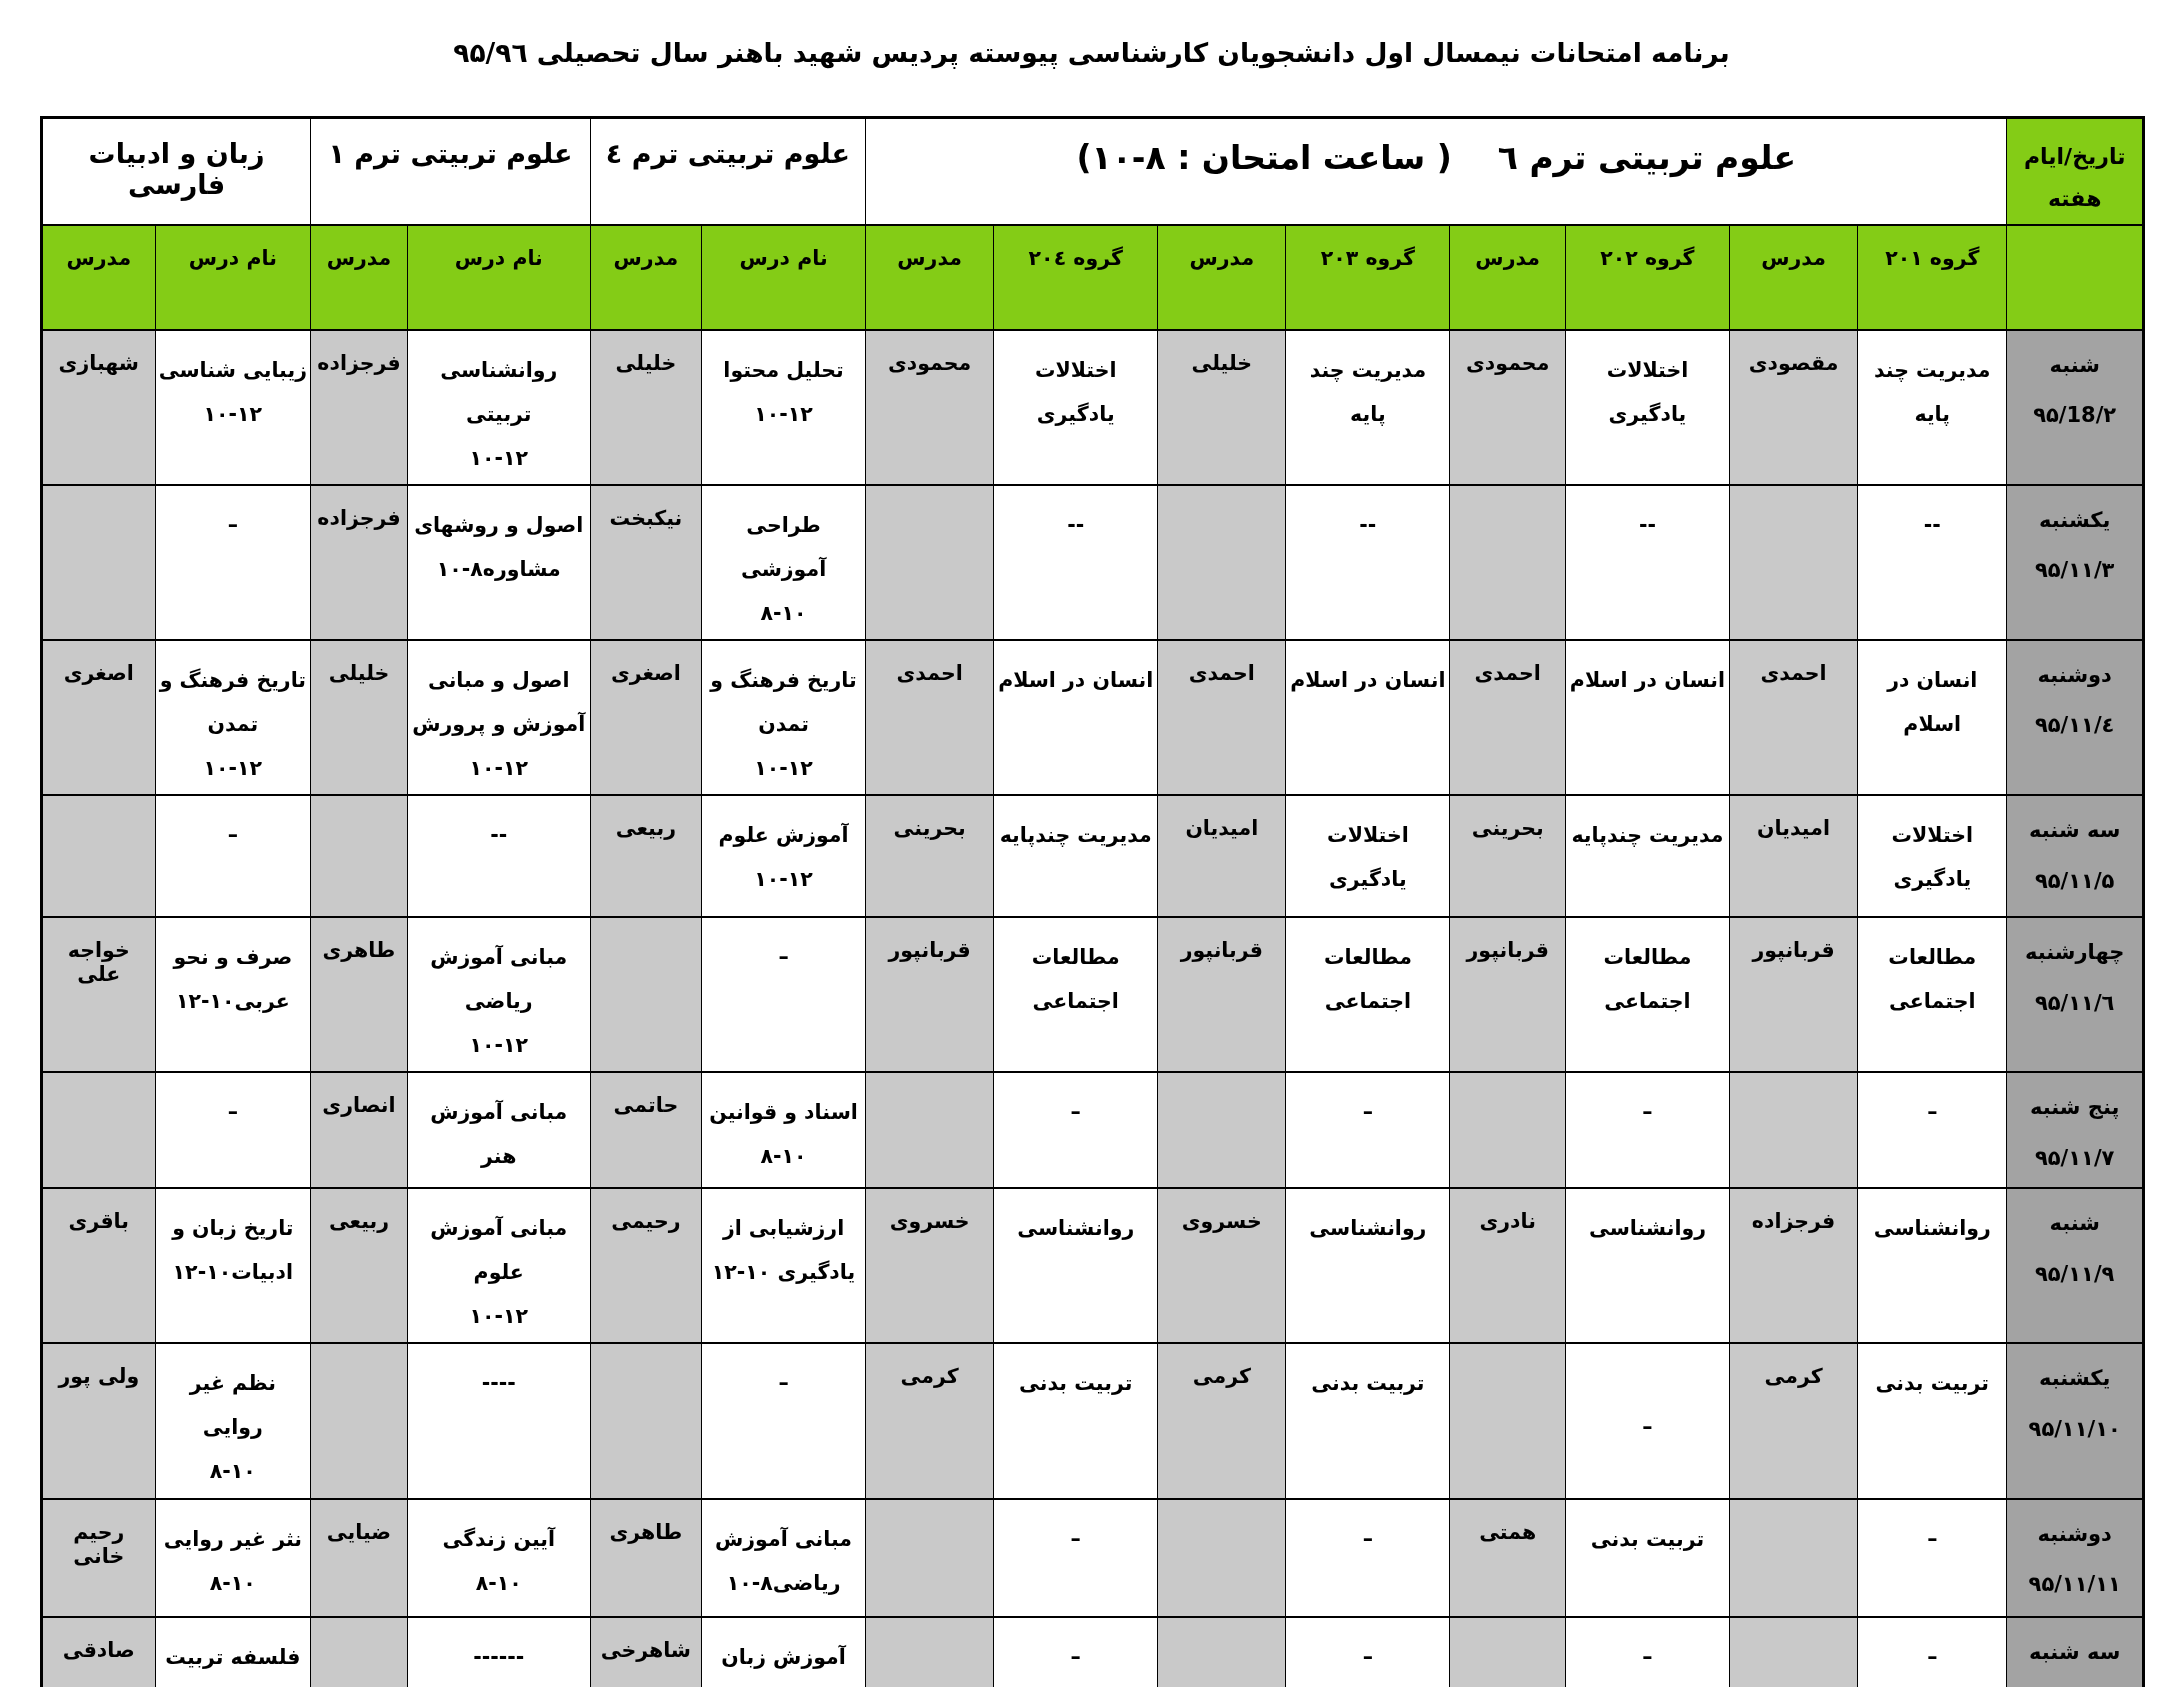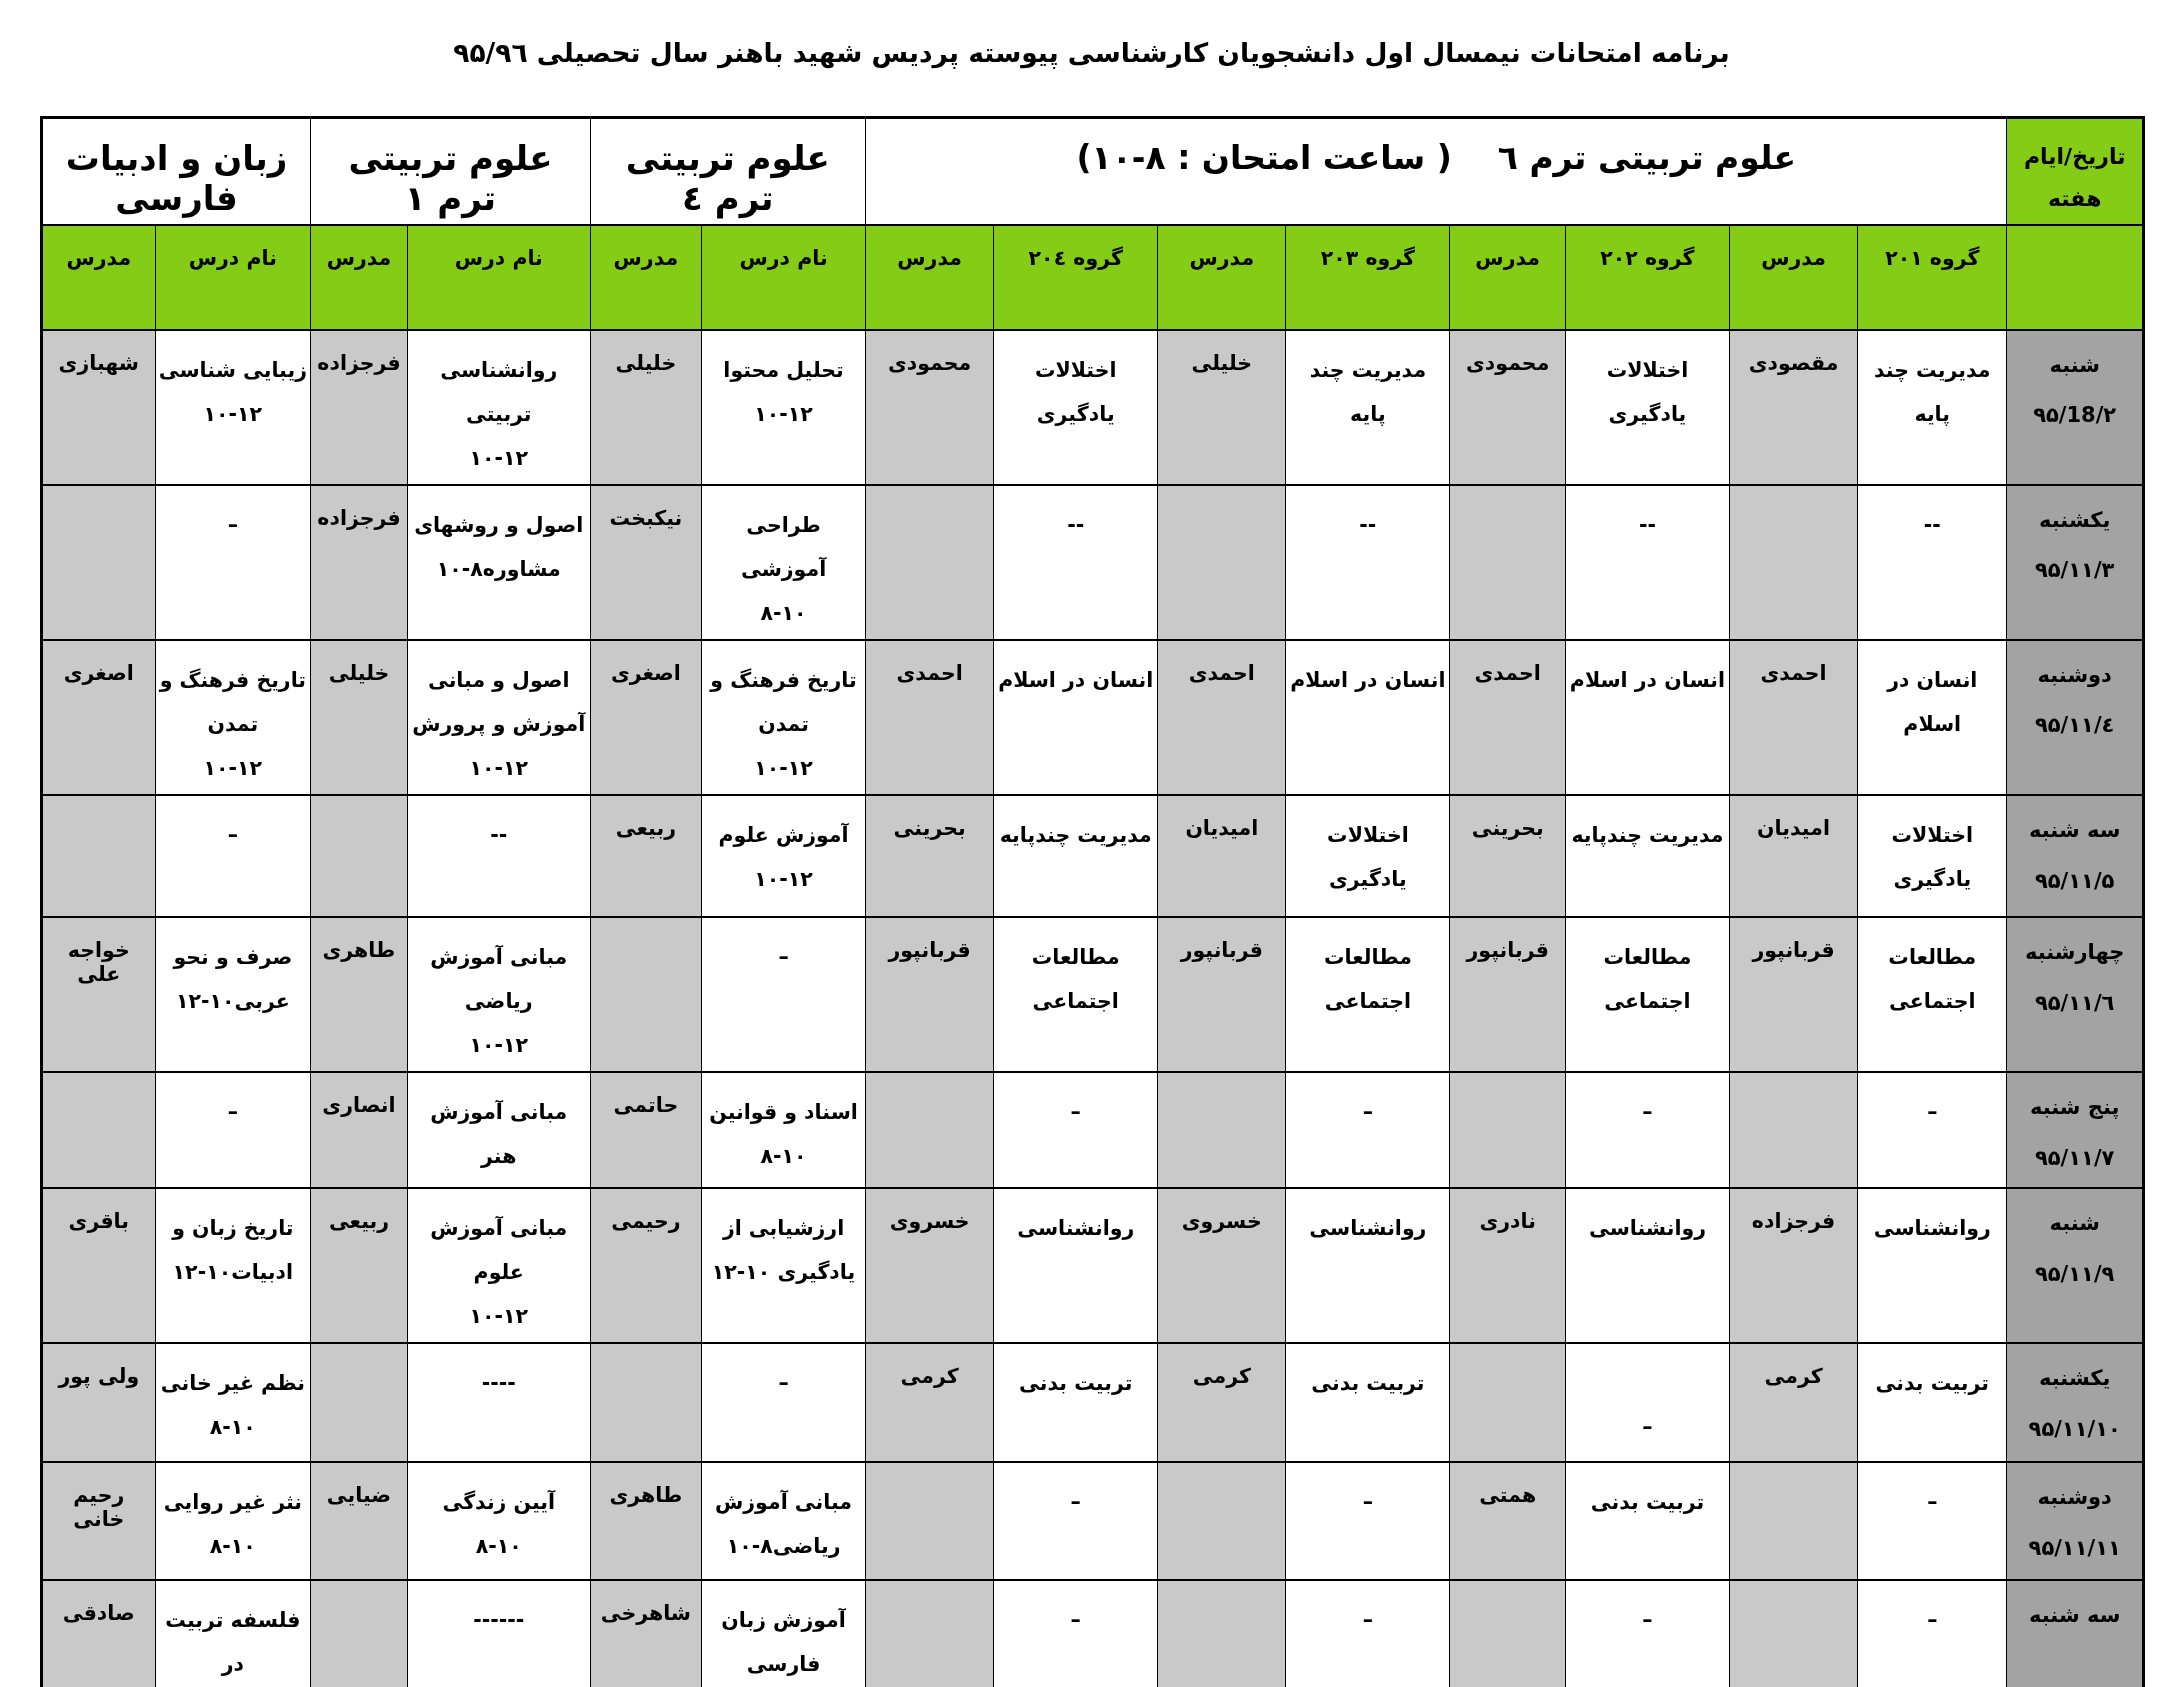--- a/index.html
+++ b/index.html
@@ -34,21 +34,21 @@
     border-right-width:1.3px;
     padding:4px 2.6px;
     text-align:center;
     vertical-align:top;
     overflow:hidden;
     font-weight:bold;
   }
   th{ font-weight:bold; }
   .shaded{ background:#c9c9c9; }
   .group-title{
-    font-size:34px;
+    font-size:27px;
     vertical-align:top;
     padding-top:18.5px;
     background:#fff;
   }
   .group-title.term6{ font-size:33px; }
   .term6-wrap{ display:flex; flex-direction:row; justify-content:center; gap:46px; direction:rtl; }
   .datehdr{ font-size:22px; padding-top:17px; line-height:1.9; background:#84cc16;}
   .subhdr{ font-size:20.5px; padding-top:20px; background:#84cc16;}
   .teacher-cell{ font-size:20.5px; padding-top:20px; }
   .date-cell{ font-size:21px; padding-top:9px; line-height:2.4; background:#a3a3a3;}
@@ -405,21 +405,21 @@
           <td class="teacher-cell shaded">کرمی</td>
           <td class="course-cell">
             <span class="ln">–</span>
           </td>
           <td class="teacher-cell shaded"></td>
           <td class="course-cell">
             <span class="ln">----</span>
           </td>
           <td class="teacher-cell shaded"></td>
           <td class="course-cell">
-            <span class="ln">نظم غیر خانی</span>
+            <span class="ln">نظم غیر روایی</span>
             <span class="ln">۸-۱۰</span>
           </td>
           <td class="teacher-cell shaded">ولی پور</td>
         </tr>
         <tr style="height: 118px;">
           <td class="date-cell">
             <div>دوشنبه</div>
             <div class="num">۹۵/۱۱/۱۱</div>
           </td>
           <td class="course-cell">

